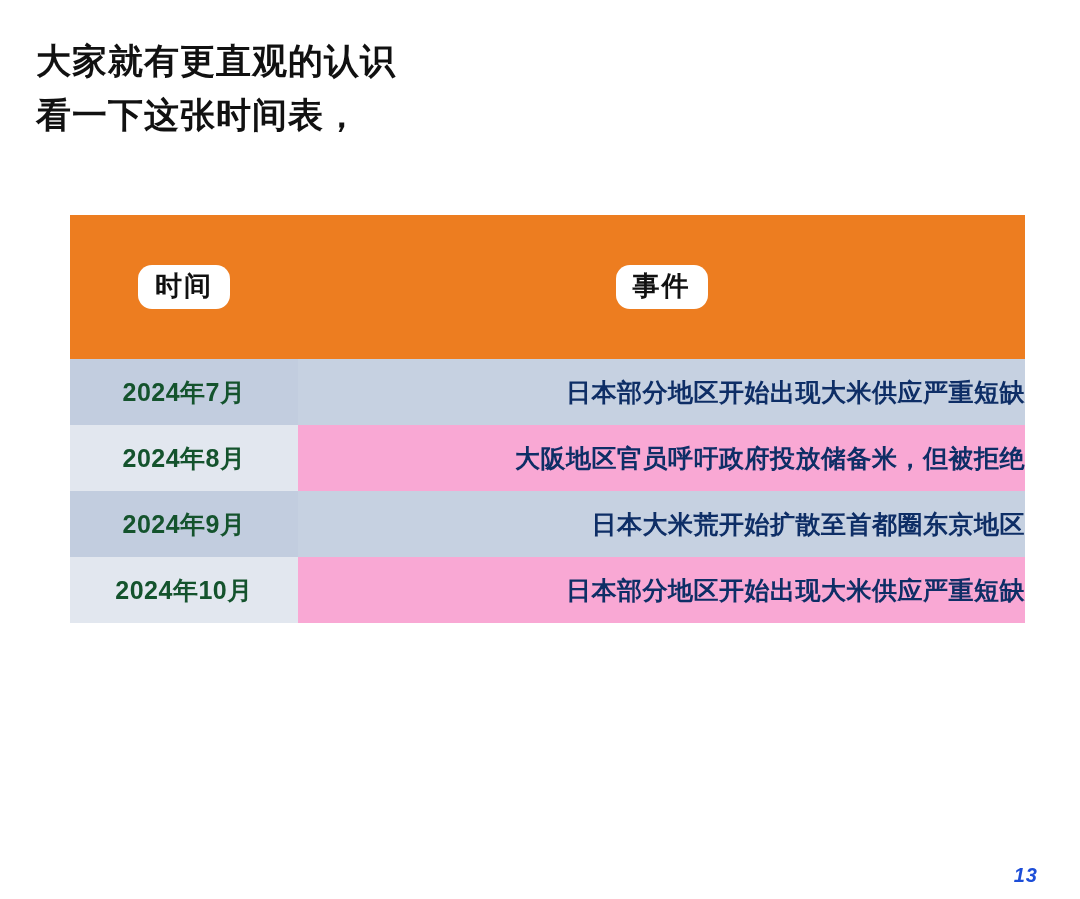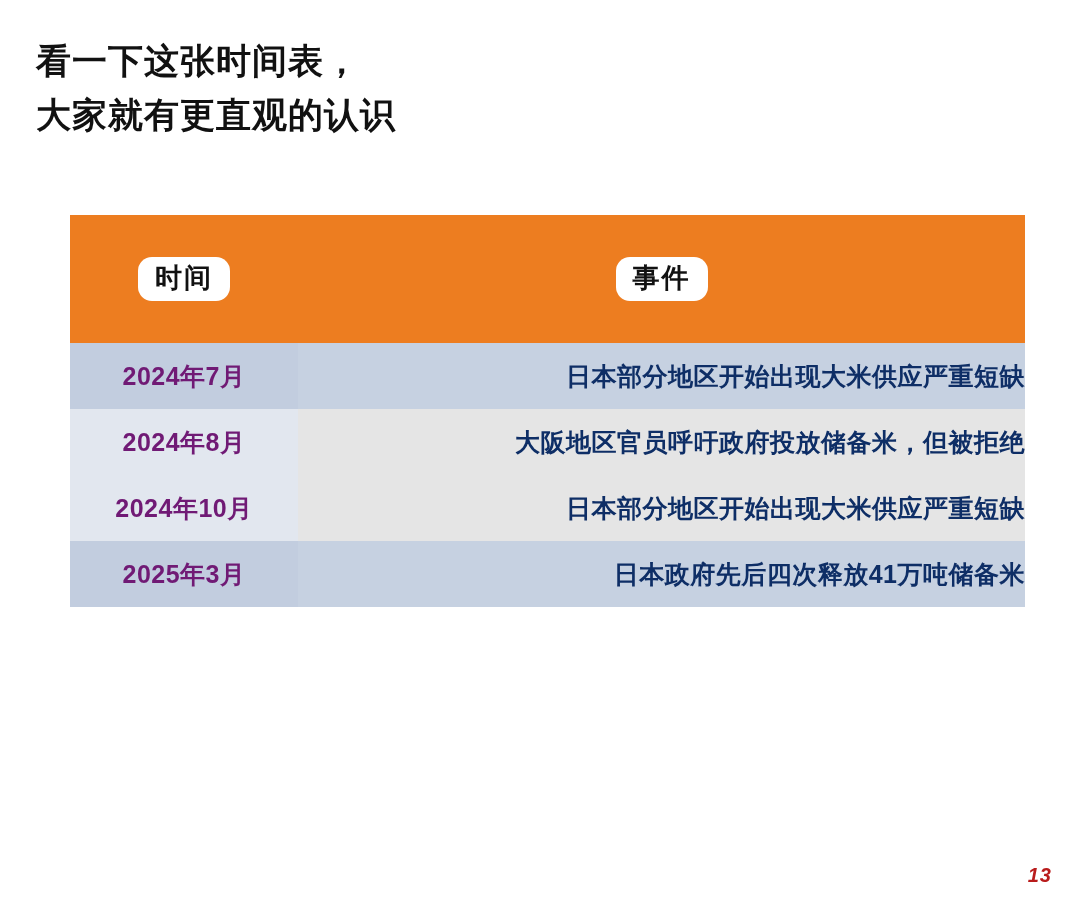--- a/index.html
+++ b/index.html
@@ -48,21 +48,21 @@
   table.timeline {
     border-collapse: collapse;
     width: 955px;
     table-layout: fixed;
   }
 
   table.timeline th {
     background: #ED7D20;
     height: 112px;
     vertical-align: middle;
-    padding: 8px;
+    padding: 16px;
     border: none;
   }
 
   .th-inner {
     display: inline-block;
     background: #ffffff;
     color: #111111;
     font-size: 27px;
     font-weight: bold;
     padding: 5px 17px 7px 17px;
@@ -78,58 +78,58 @@
     height: 66px;
     padding: 0 0 0 0;
     border: none;
     vertical-align: middle;
   }
 
   td.time-cell {
     text-align: center;
     font-size: 25px;
     font-weight: bold;
-    color: #701a75;
+    color: #14532d;
     letter-spacing: 0.5px;
   }
 
   td.event-cell {
     text-align: right;
     font-size: 25px;
     font-weight: bold;
     color: #0E2E66;
     padding-left: 20px;
     letter-spacing: 0.5px;
   }
 
   tr.band-dark td.time-cell { background: #C2CDDF; }
   tr.band-dark td.event-cell { background: #C6D1E1; }
   tr.band-light td.time-cell { background: #E2E7EF; }
-  tr.band-light td.event-cell { background: #e5e5e5; }
+  tr.band-light td.event-cell { background: #f9a8d4; }
 
   .page-number {
     position: absolute;
-    right: 28px;
+    right: 42px;
     bottom: 12px;
     font-size: 20px;
     font-weight: bold;
-    color: #b91c1c;
+    color: #1d4ed8;
     font-style: italic;
     letter-spacing: 1px;
     margin-top: 20px;
   }
 </style>
 </head>
 <body>
 
 <div class="slide">
 
   <div class="title-block">
+    <div class="title-line">大家就有更直观的认识</div>
     <div class="title-line">看一下这张时间表，</div>
-    <div class="title-line">大家就有更直观的认识</div>
   </div>
 
   <div class="table-wrap">
     <table class="timeline">
       <colgroup>
         <col class="col-time">
         <col class="col-event">
       </colgroup>
       <thead>
         <tr>
@@ -143,27 +143,27 @@
       </thead>
       <tbody>
         <tr class="band-dark">
           <td class="time-cell">2024年7月</td>
           <td class="event-cell">日本部分地区开始出现大米供应严重短缺</td>
         </tr>
         <tr class="band-light">
           <td class="time-cell">2024年8月</td>
           <td class="event-cell">大阪地区官员呼吁政府投放储备米，但被拒绝</td>
         </tr>
+        <tr class="band-dark">
+          <td class="time-cell">2024年9月</td>
+          <td class="event-cell">日本大米荒开始扩散至首都圈东京地区</td>
+        </tr>
         <tr class="band-light">
           <td class="time-cell">2024年10月</td>
           <td class="event-cell">日本部分地区开始出现大米供应严重短缺</td>
-        </tr>
-        <tr class="band-dark">
-          <td class="time-cell">2025年3月</td>
-          <td class="event-cell">日本政府先后四次释放41万吨储备米</td>
         </tr>
       </tbody>
     </table>
   </div>
 
   <div class="page-number">13</div>
 
 </div>
 
 </body></html>

